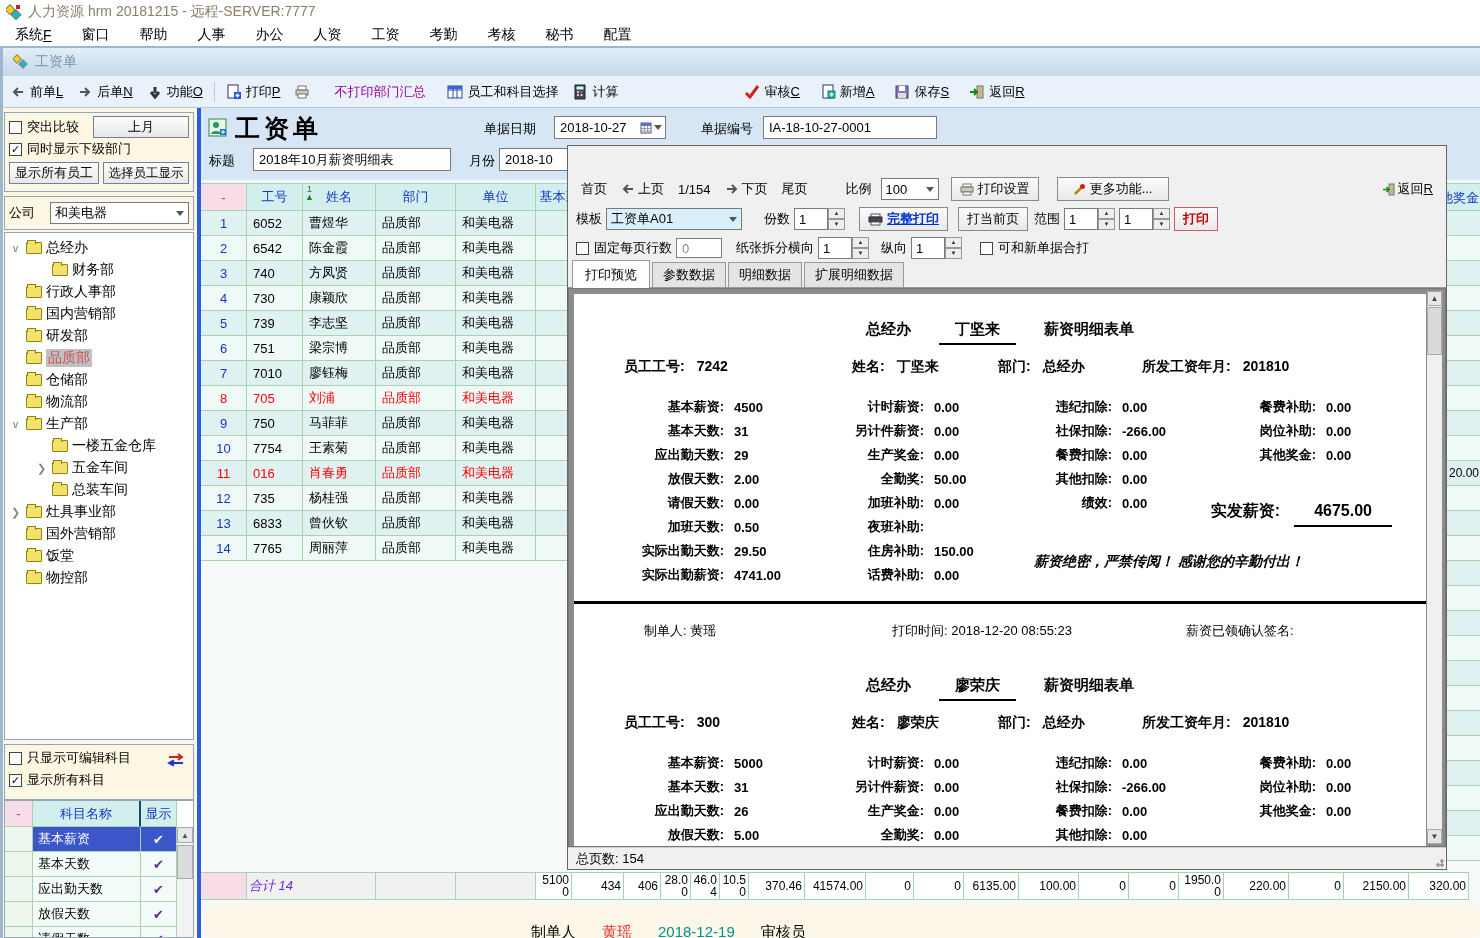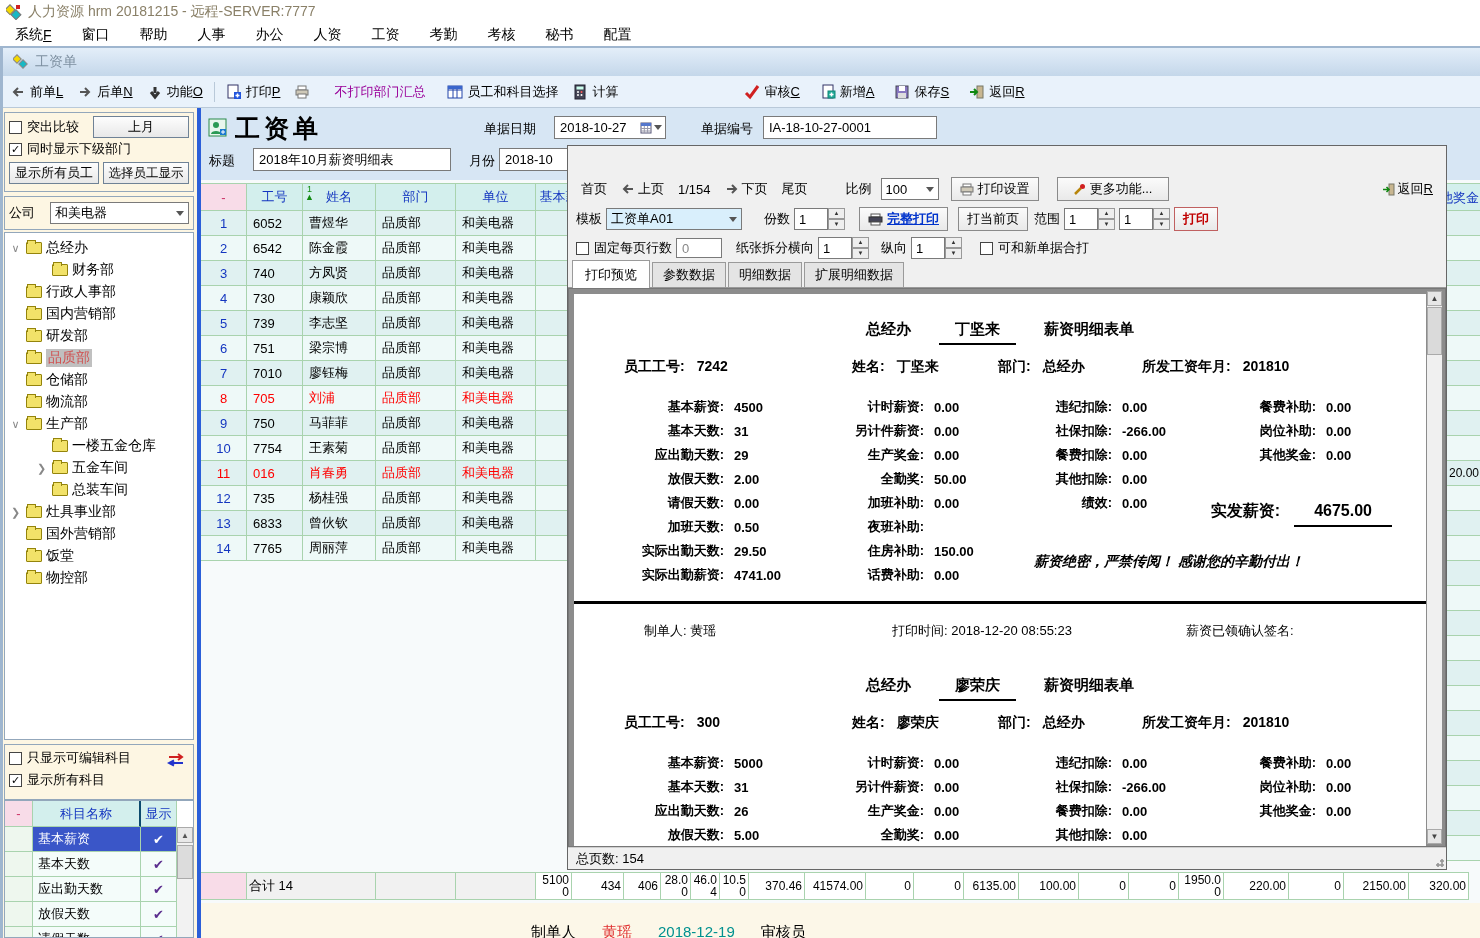--- a/index.html
+++ b/index.html
@@ -70,23 +70,23 @@
   .strip{position:absolute;top:3px;right:0;width:33px;}
   .striphead{height:28px;background:#d3efed;border-bottom:1px solid #a9d3ae;border-top:1px solid #a9d3ae;position:relative;overflow:hidden;color:#1436c0;font-size:13px;}
   .striphead span{position:absolute;right:1px;top:5px;white-space:nowrap;}
   .striprow{height:25px;border-bottom:1px solid #a9d3ae;position:relative;overflow:hidden;font-size:12px;}
   .striprow.odd{background:#e0f1f1;} .striprow.even{background:#eef9f8;}
   .striprow span{position:absolute;right:1px;top:5px;white-space:nowrap;}
   
   .totals{position:absolute;top:692px;left:0;display:flex;height:28px;font-size:12px;}
   .tc{border-right:1px solid #a9d3ae;border-top:1px solid #a9d3ae;border-bottom:1px solid #a9d3ae;background:#f1f1f1;display:flex;align-items:center;justify-content:flex-end;padding:0 2px;overflow:hidden;line-height:12px;word-break:break-all;text-align:right;}
   .tc.pink{background:#f8dce8;}
-  .tc.lbl{justify-content:flex-start;color:#000000;font-size:13px;}
+  .tc.lbl{justify-content:flex-start;color:#6d28d9;font-size:13px;font-style:italic;}
   .tc.val{background:#fff;color:#000;}
-  .bottombar{position:absolute;top:723px;left:0;right:0;bottom:0;background:#fcf7e8;overflow:hidden;}
+  .bottombar{position:absolute;top:723px;left:0;right:0;bottom:0;background:#fcf7e8;overflow:hidden;border-radius:12px;}
   .bbtext{position:absolute;left:330px;top:20px;font-size:15px;display:flex;gap:26px;white-space:nowrap;}
   .bbred{color:#e03030;} .bbteal{color:#00918f;}
   
   .dlg{position:absolute;left:567px;top:145px;width:880px;height:725px;background:#f0f0f0;border:1px solid #666;z-index:10;}
   .dlgtitle{position:absolute;top:0;left:0;right:0;height:28px;background:#fff;display:flex;align-items:center;gap:6px;padding-left:8px;font-size:13px;border-bottom:1px solid #d8d8d8;}
   .winbtns{margin-left:auto;display:flex;height:100%;}
   .winbtn{width:44px;display:flex;align-items:center;justify-content:center;font-size:13px;color:#222;}
   .maxglyph{width:9px;height:9px;border:1px solid #222;display:inline-block;}
   .minglyph{width:10px;height:1px;background:#222;display:inline-block;}
   .dtb{position:absolute;left:0;right:0;display:flex;align-items:center;font-size:13px;gap:4px;padding:0 8px;}

